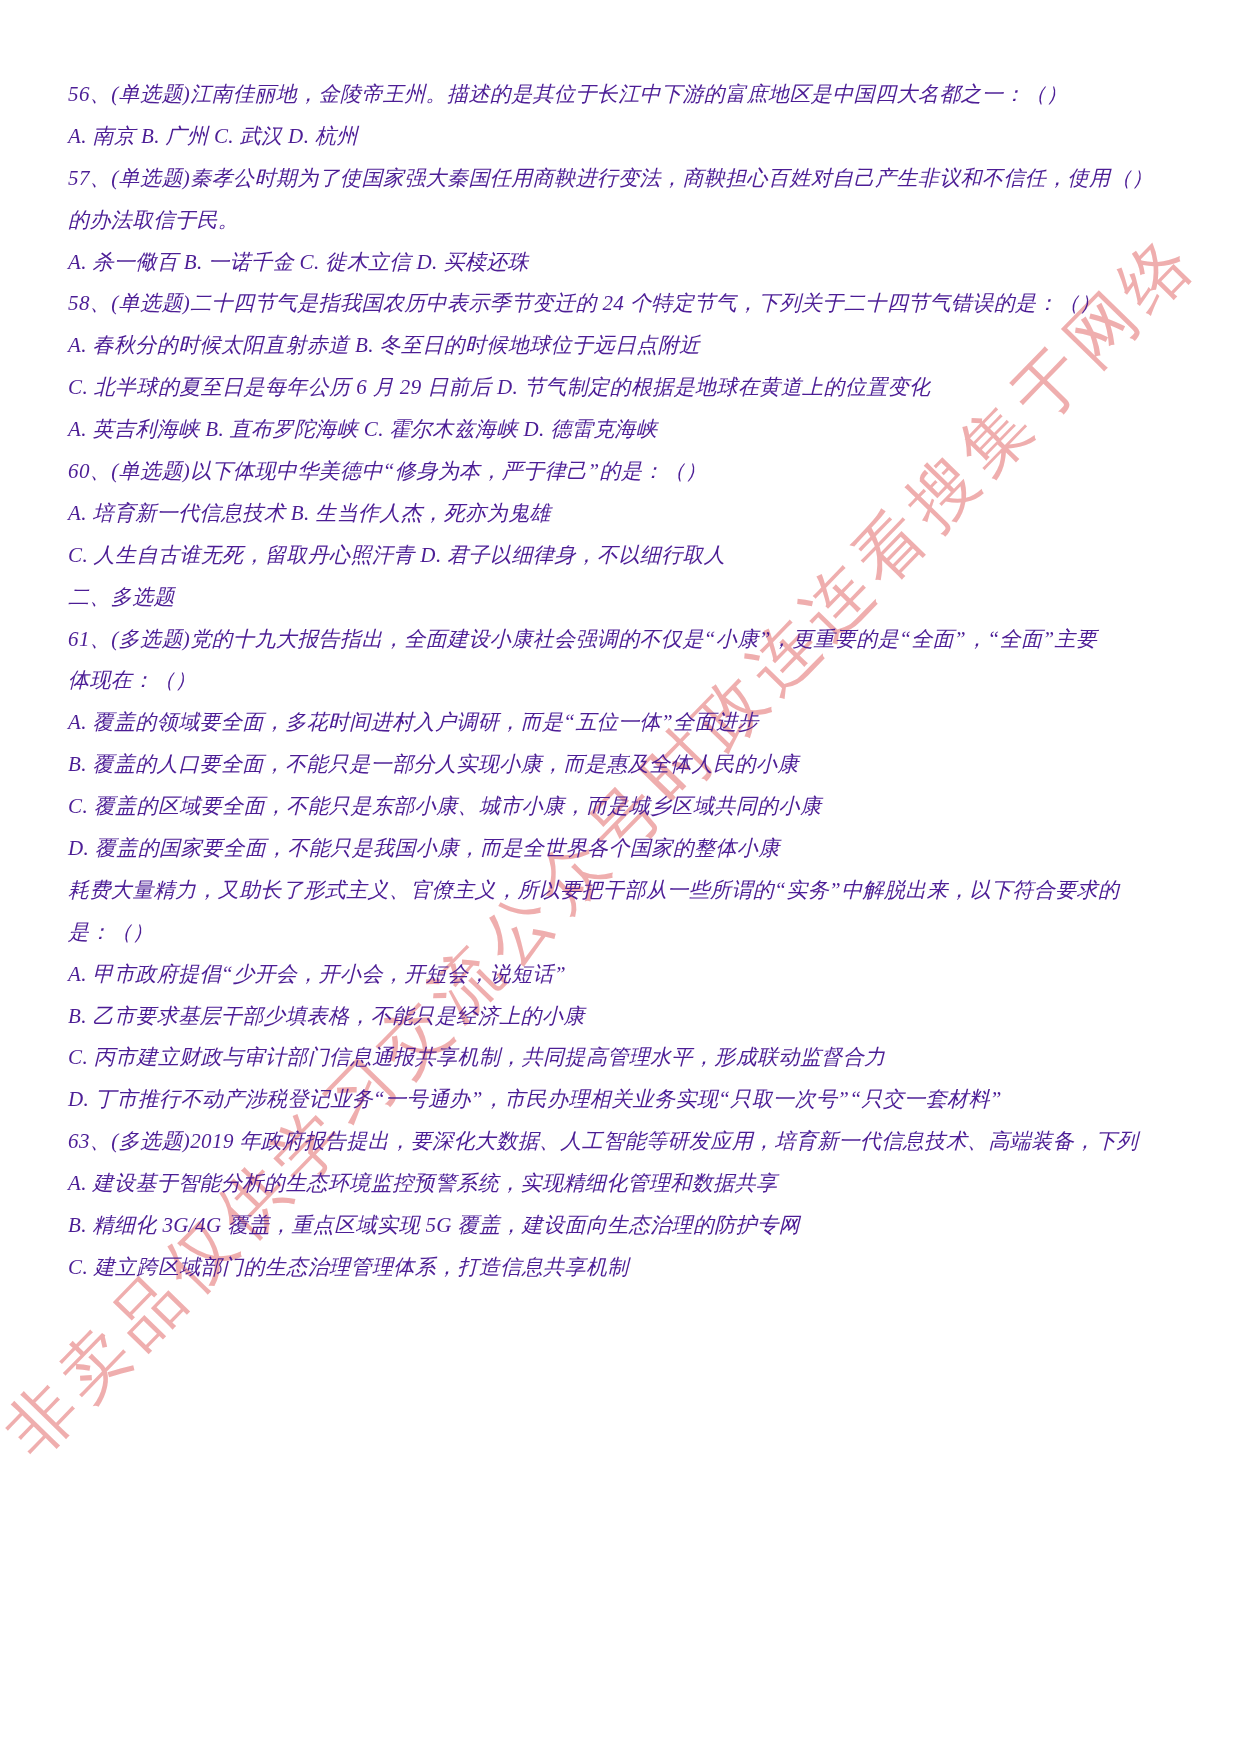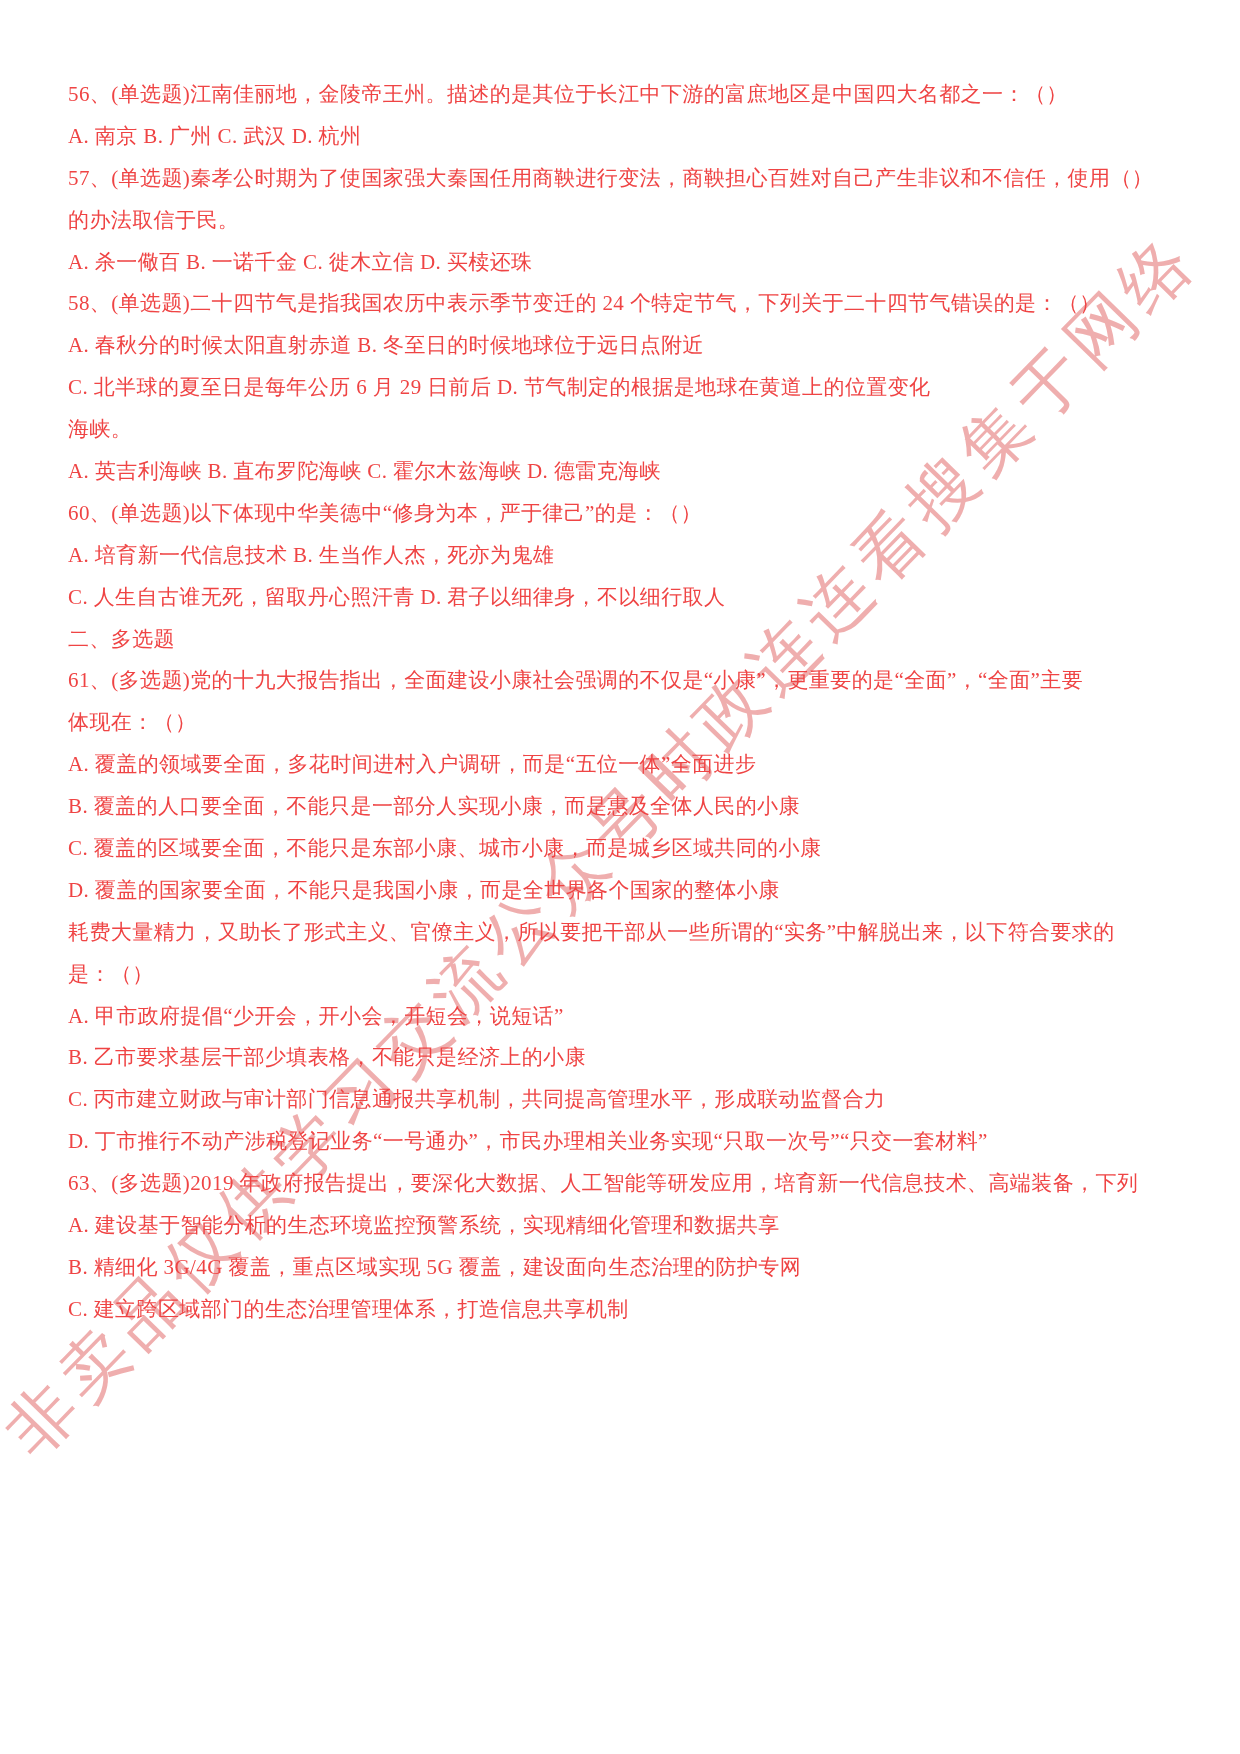--- a/index.html
+++ b/index.html
@@ -10,21 +10,22 @@
     overflow:hidden;
     font-family:"Liberation Serif","DejaVu Serif",serif;
   }
   .page{
     position:absolute;left:0;top:0;width:1240px;height:1754px;
     overflow:hidden;
   }
   .content{
     position:absolute;
     left:68px;top:74px;width:1110px;
-    color:#ef4444;
+    color:#4c1d95;
+    font-style:italic;
   }
   .line{
     height:41.9px;
     line-height:41.9px;
     font-size:21px;
     letter-spacing:0.4px;
     white-space:nowrap;
   }
   .watermark{
     position:absolute;
@@ -50,21 +51,20 @@
 
   <div class="content">
     <div class="line">56、(单选题)江南佳丽地，金陵帝王州。描述的是其位于长江中下游的富庶地区是中国四大名都之一：（）</div>
     <div class="line">A. 南京 B. 广州 C. 武汉 D. 杭州</div>
     <div class="line">57、(单选题)秦孝公时期为了使国家强大秦国任用商鞅进行变法，商鞅担心百姓对自己产生非议和不信任，使用（）</div>
     <div class="line">的办法取信于民。</div>
     <div class="line">A. 杀一儆百 B. 一诺千金 C. 徙木立信 D. 买椟还珠</div>
     <div class="line">58、(单选题)二十四节气是指我国农历中表示季节变迁的 24 个特定节气，下列关于二十四节气错误的是：（）</div>
     <div class="line">A. 春秋分的时候太阳直射赤道 B. 冬至日的时候地球位于远日点附近</div>
     <div class="line">C. 北半球的夏至日是每年公历 6 月 29 日前后 D. 节气制定的根据是地球在黄道上的位置变化</div>
-    <div class="line">海峡。</div>
     <div class="line">A. 英吉利海峡 B. 直布罗陀海峡 C. 霍尔木兹海峡 D. 德雷克海峡</div>
     <div class="line">60、(单选题)以下体现中华美德中“修身为本，严于律己”的是：（）</div>
     <div class="line">A. 培育新一代信息技术 B. 生当作人杰，死亦为鬼雄</div>
     <div class="line">C. 人生自古谁无死，留取丹心照汗青 D. 君子以细律身，不以细行取人</div>
     <div class="line">二、多选题</div>
     <div class="line">61、(多选题)党的十九大报告指出，全面建设小康社会强调的不仅是“小康”，更重要的是“全面”，“全面”主要</div>
     <div class="line">体现在：（）</div>
     <div class="line">A. 覆盖的领域要全面，多花时间进村入户调研，而是“五位一体”全面进步</div>
     <div class="line">B. 覆盖的人口要全面，不能只是一部分人实现小康，而是惠及全体人民的小康</div>
     <div class="line">C. 覆盖的区域要全面，不能只是东部小康、城市小康，而是城乡区域共同的小康</div>

